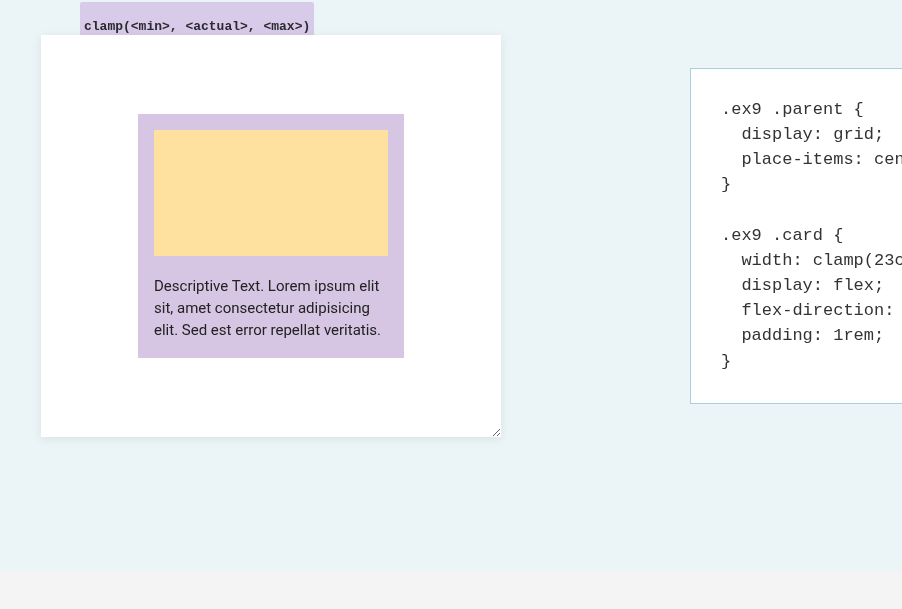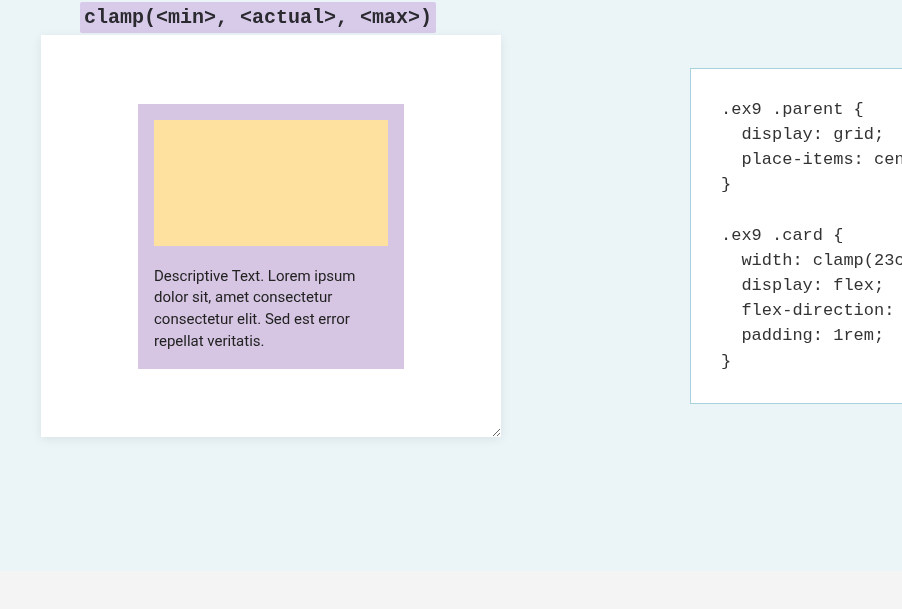--- a/index.html
+++ b/index.html
@@ -15,23 +15,23 @@
       overflow: hidden;
       position: relative;
     }
     .code-tag {
       position: absolute;
       top: 2px;
       left: 80px;
       background: #d8cbe9;
       color: #2a2a30;
       font-family: "Courier New", monospace;
-      font-size: 20px;
+      font-size: 13px;
       font-weight: bold;
-      padding: 4px 4px;
+      padding: 17px 4px;
       border-radius: 2px;
     }
     .demo-panel {
       position: absolute;
       top: 35px;
       left: 41px;
       width: 460px;
       height: 402px;
       background: #ffffff;
       box-shadow: 0 2px 10px rgba(0,0,0,0.08);
@@ -90,21 +90,21 @@
     }
   </style>
 </head>
 <body>
 
 <div class="code-tag">clamp(&lt;min&gt;, &lt;actual&gt;, &lt;max&gt;)</div>
 
 <div class="demo-panel">
   <div class="card">
     <div class="card-image"></div>
-    <div class="card-text">Descriptive Text. Lorem ipsum dolor sit, amet consectetur consectetur elit. Sed est error repellat veritatis.</div>
+    <div class="card-text">Descriptive Text. Lorem ipsum elit sit, amet consectetur adipisicing elit. Sed est error repellat veritatis.</div>
   </div>
 </div>
 
 <div class="code-panel">.ex9 .parent {
   display: grid;
   place-items: center;
 }
 
 .ex9 .card {
   width: clamp(23ch, 50%, 46ch);

